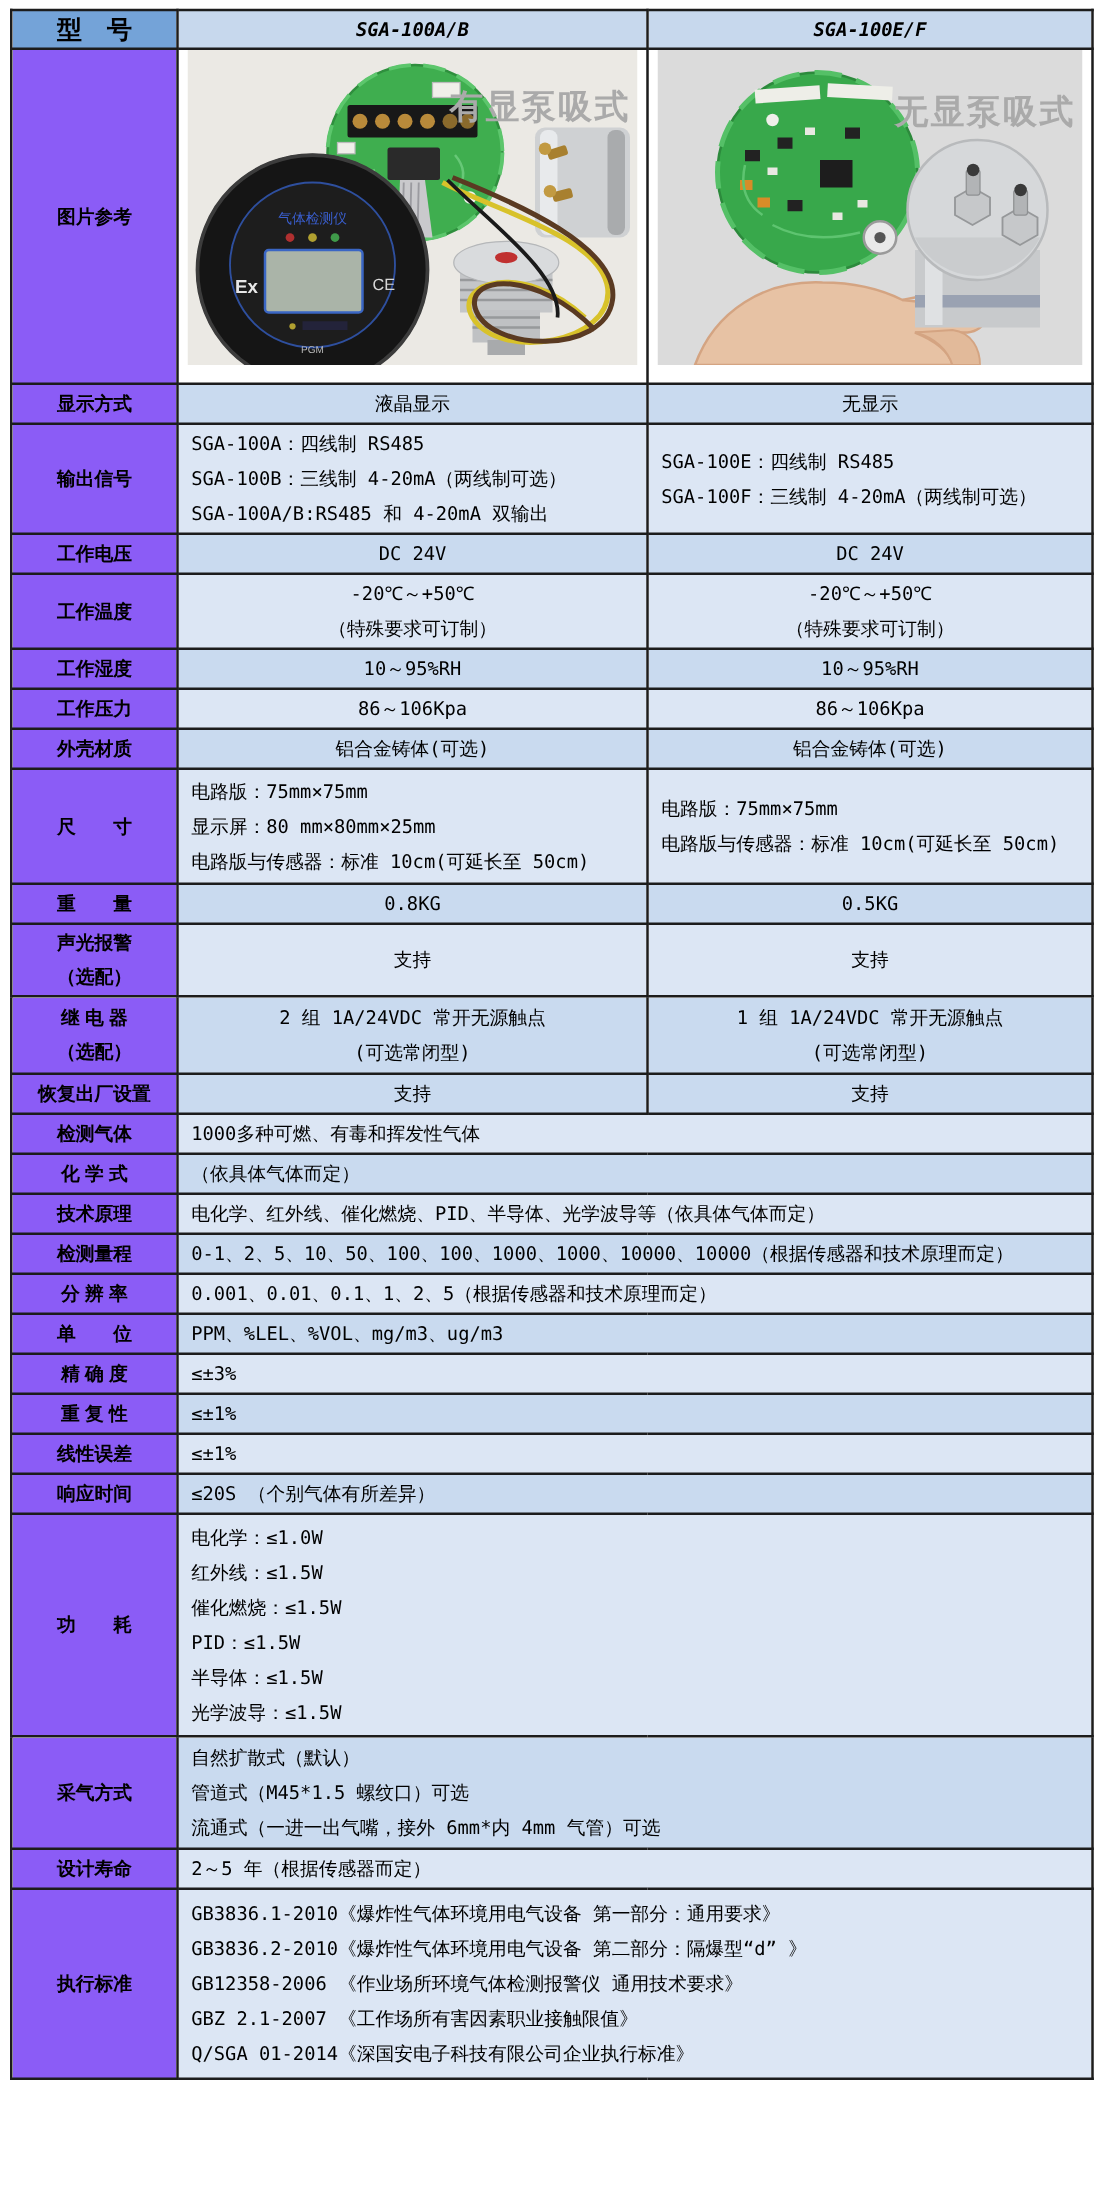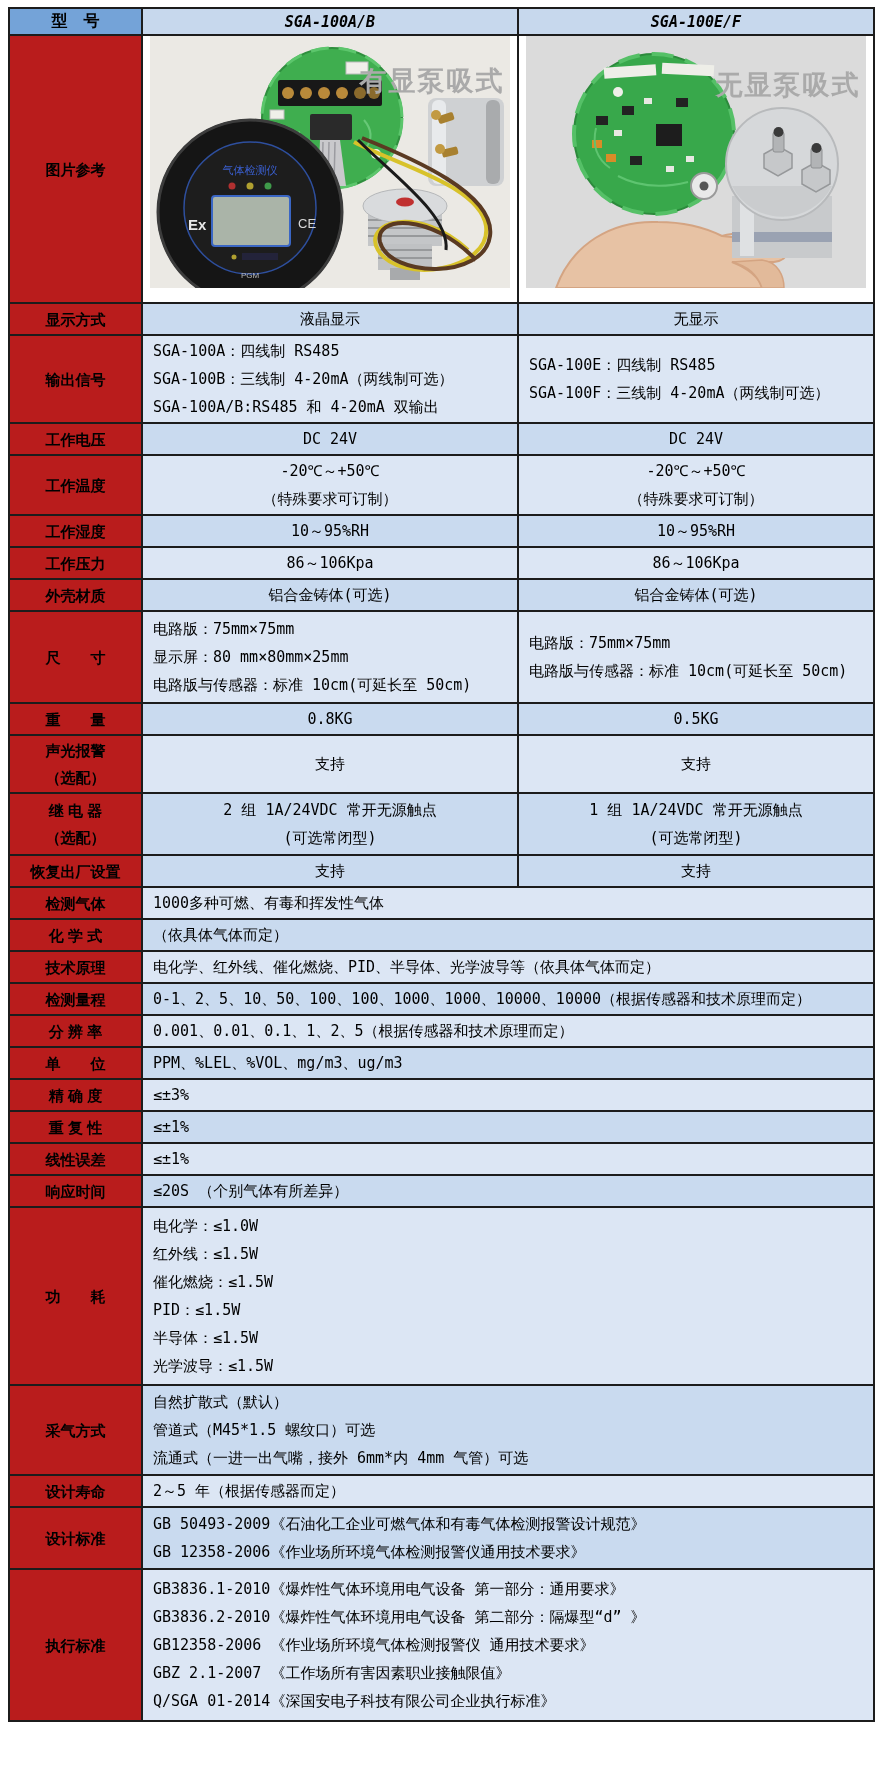--- a/index.html
+++ b/index.html
@@ -4,24 +4,24 @@
 <style>
   html,body{margin:0;padding:0;background:#ffffff;}
   body{width:881px;font-family:"Liberation Sans","DejaVu Sans",sans-serif;color:#000;}
   .page{width:881px;min-height:1768px;background:#fff;box-sizing:border-box;padding:7px 8px;}
   table.spec{border-collapse:collapse;width:865px;table-layout:fixed;}
   table.spec td,table.spec th{border:2px solid #1c1c1c;box-sizing:border-box;overflow:hidden;}
   col.c-label{width:133px;}
   col.c-a{width:376px;}
   col.c-b{width:356px;}
 
-  th.corner{background:#74a3d8;font-size:16px;font-weight:bold;text-align:center;}
+  th.corner{background:#74a3d8;font-size:20px;font-weight:bold;text-align:center;}
   th.model{background:#c7d8ed;font-size:15px;font-weight:600;text-align:center;
            font-family:"DejaVu Sans Mono","Liberation Mono",monospace;font-style:italic;}
-  th.lbl{background:#b91c1c;font-size:15px;font-weight:bold;text-align:center;
+  th.lbl{background:#8b5cf6;font-size:15px;font-weight:bold;text-align:center;
          white-space:pre-line;line-height:27px;padding:0 2px;}
   tr.rA td.v{background:#c9daef;}
   tr.rB td.v{background:#dce6f4;}
   td.v{font-size:15px;text-align:center;white-space:pre-line;line-height:28px;
        font-family:"DejaVu Sans Mono","Liberation Mono",monospace;padding:1px 4px;}
   td.v.L{text-align:left;padding-left:10px;}
   td.photo{background:#ffffff;padding:0 7px;vertical-align:top;}
   td.photo svg{display:block;}
   .wm{font-size:27px;fill:#aaaaaa;font-weight:bold;letter-spacing:2px;}
 </style>
@@ -298,25 +298,20 @@
   <tr class="rA" style="height:90px">
     <th class="lbl">采气方式</th>
     <td class="v L" colspan="2">自然扩散式（默认）
 管道式（M45*1.5 螺纹口）可选
 流通式（一进一出气嘴，接外 6mm*内 4mm 气管）可选</td>
   </tr>
   <tr class="rB" style="height:31px">
     <th class="lbl">设计寿命</th>
     <td class="v L" colspan="2">2～5 年（根据传感器而定）</td>
   </tr>
-  <tr class="rA" style="height:62px">
-    <th class="lbl">设计标准</th>
-    <td class="v L" colspan="2">GB 50493-2009《石油化工企业可燃气体和有毒气体检测报警设计规范》
-GB 12358-2006《作业场所环境气体检测报警仪通用技术要求》</td>
-  </tr>
   <tr class="rB" style="height:152px">
     <th class="lbl">执行标准</th>
     <td class="v L" colspan="2">GB3836.1-2010《爆炸性气体环境用电气设备 第一部分：通用要求》
 GB3836.2-2010《爆炸性气体环境用电气设备 第二部分：隔爆型“d” 》
 GB12358-2006 《作业场所环境气体检测报警仪 通用技术要求》
 GBZ 2.1-2007 《工作场所有害因素职业接触限值》
 Q/SGA 01-2014《深国安电子科技有限公司企业执行标准》</td>
   </tr>
 </tbody>
     </table>

